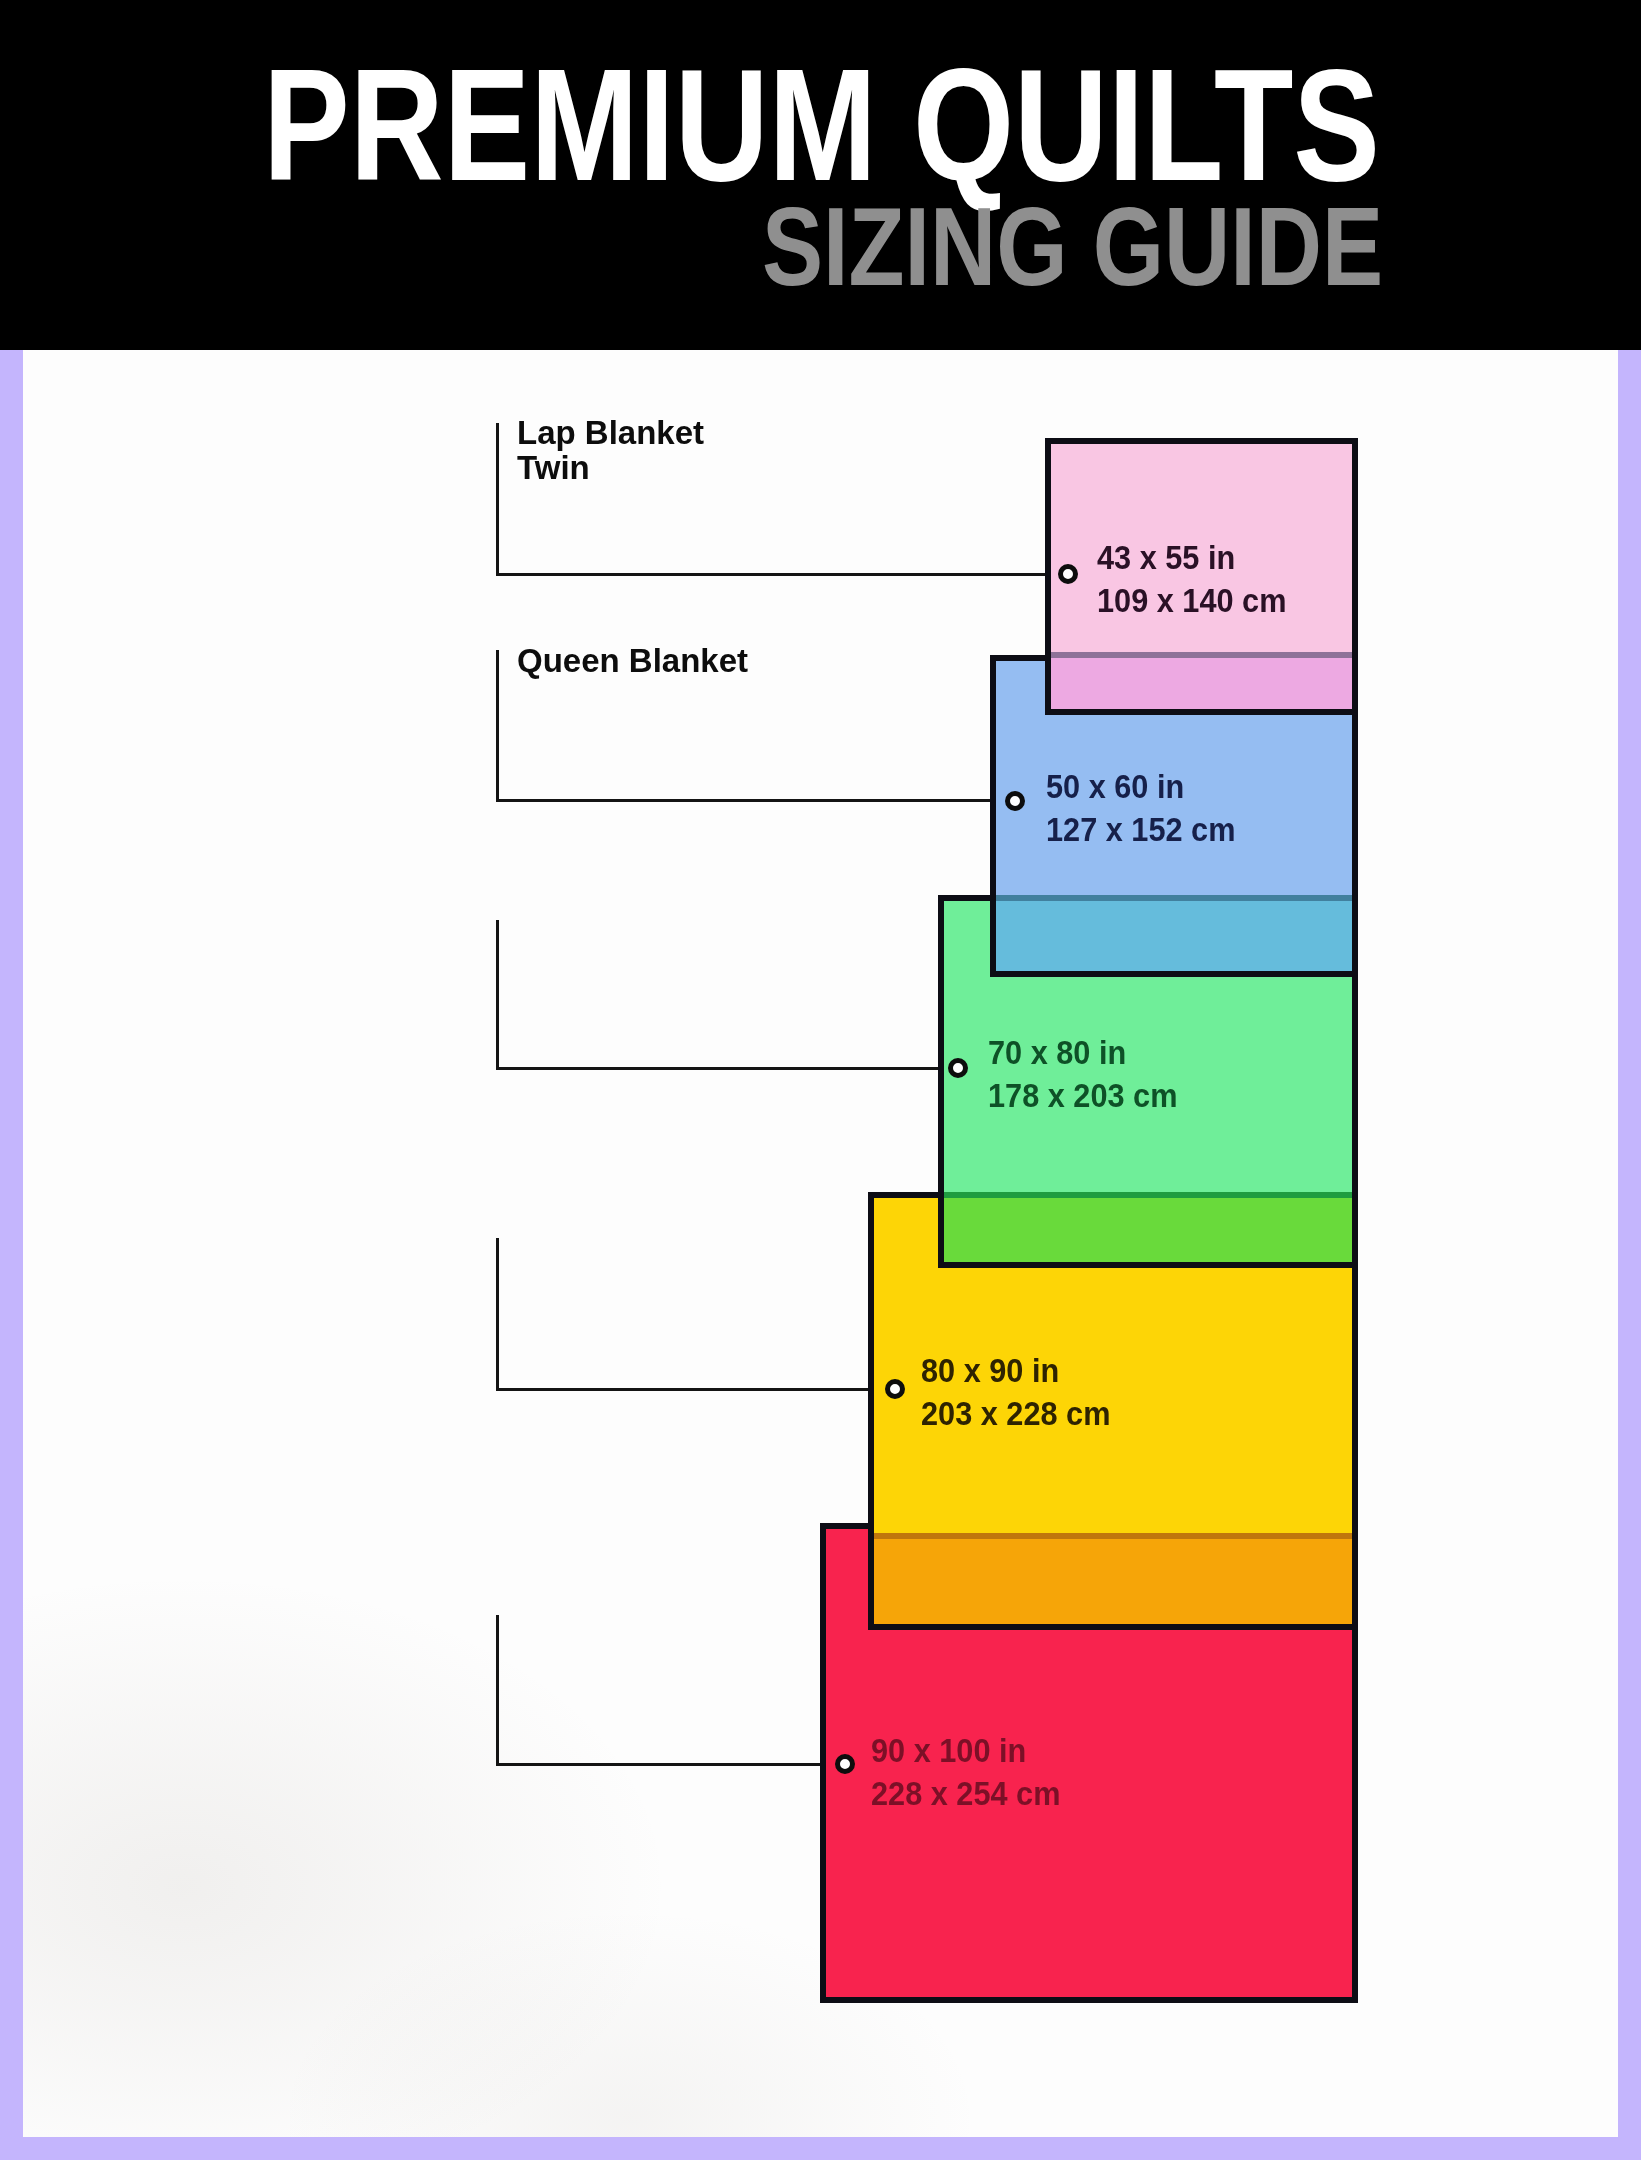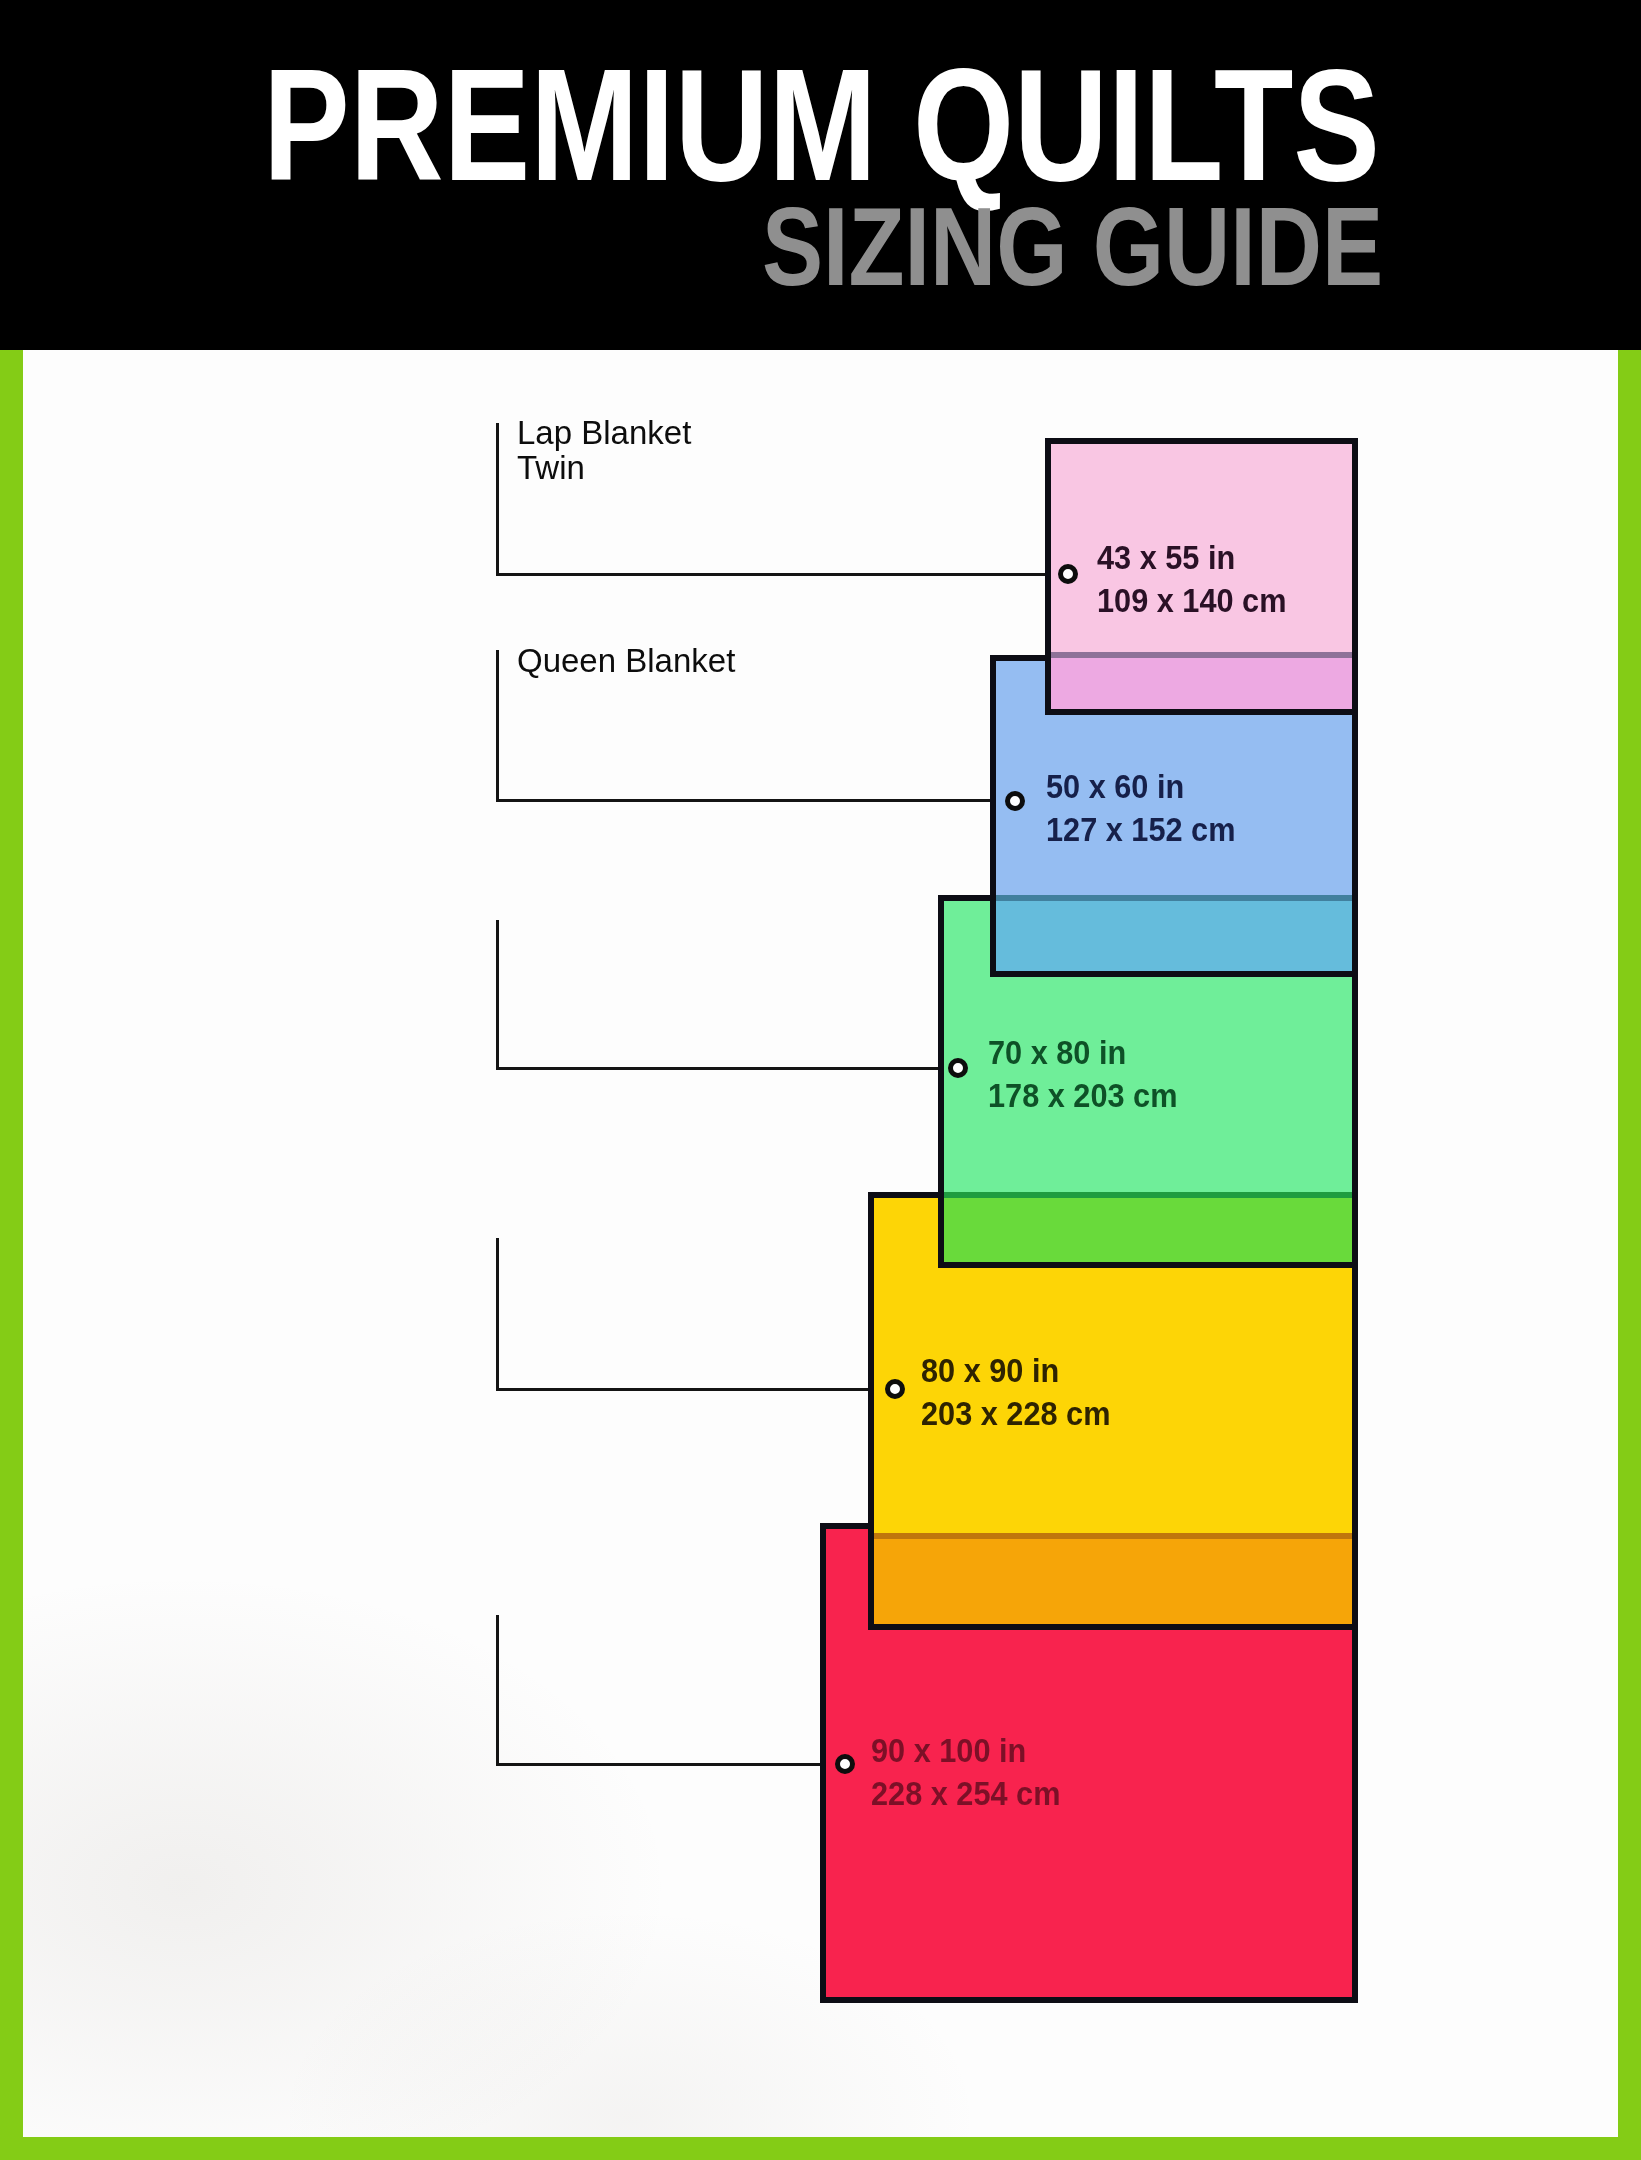--- a/index.html
+++ b/index.html
@@ -1,37 +1,37 @@
 <!DOCTYPE html>
 <html><head>
 <meta charset="utf-8">
 <style>
   html,body{margin:0;padding:0;background:#000;}
   .poster{
-    position:relative;width:1641px;height:2160px;background:#84cc16;overflow:hidden;
+    position:relative;width:1641px;height:2160px;background:#c4b5fd;overflow:hidden;
     font-family:"Liberation Sans",sans-serif;
   }
   .band-top{position:absolute;left:0;top:0;width:1641px;height:350px;background:#000;}
   .content{
     position:absolute;left:23px;top:350px;width:1595px;height:1787px;background:#fdfdfd;
   }
   .vignette{
     position:absolute;left:0;top:0;width:100%;height:100%;pointer-events:none;
     background:
       radial-gradient(ellipse 750px 480px at 10% 86%, rgba(130,120,108,0.10), rgba(0,0,0,0) 65%),
       radial-gradient(ellipse 500px 300px at 38% 99%, rgba(130,120,108,0.07), rgba(0,0,0,0) 70%);
   }
   .qbox{position:absolute;box-sizing:border-box;border:6px solid #0d0d15;}
   .qbox .strip{position:absolute;left:0;right:0;box-sizing:border-box;}
   .size-text{
     position:absolute;font-size:33px;font-weight:bold;line-height:43px;
     transform:scaleX(0.93);transform-origin:left top;white-space:nowrap;letter-spacing:0px;
   }
   .label-block{
-    position:absolute;font-size:33px;font-weight:normal;line-height:35px;color:#0d0d0d;
+    position:absolute;font-size:33px;font-weight:bold;line-height:35px;color:#0d0d0d;
     white-space:nowrap;
   }
   .hline{position:absolute;height:3px;background:#141414;}
   .vline{position:absolute;width:3px;background:#141414;}
   .marker{
     position:absolute;width:10px;height:10px;border-radius:50%;
     background:#fff;border:5px solid #0d0d0d;
   }
 </style>
 </head>

